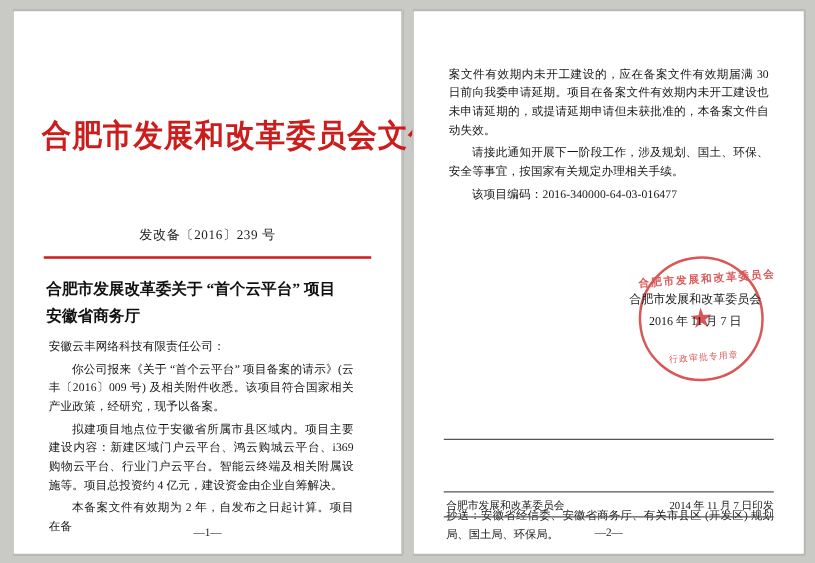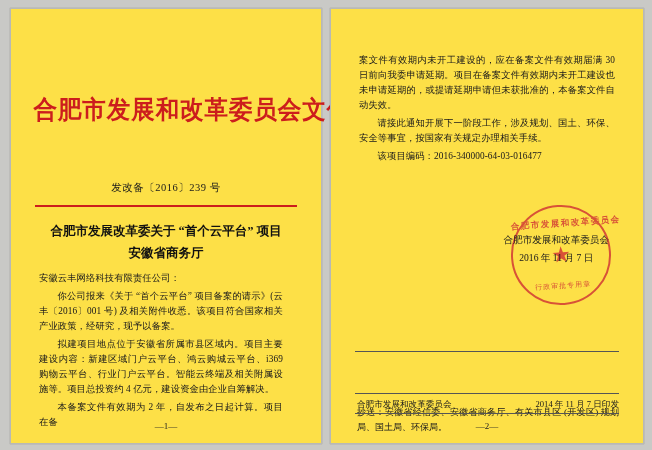--- a/index.html
+++ b/index.html
@@ -8,21 +8,21 @@
   }
   body {
     width: 652px;
     height: 450px;
     background: #c9c9c6;
     font-family: "Liberation Serif", serif;
     overflow: hidden;
   }
   .scan {
     position: absolute;
-    background: #fde047;
+    background: #ffffff;
     box-shadow: 0 0 1px rgba(0,0,0,0.35);
   }
   
   #page-left {
     left: 10px;
     top: 8px;
     width: 310px;
     height: 434px;
     border: 1px solid #b9b9b4;
   }
@@ -64,21 +64,21 @@
     top: 196px;
     width: 262px;
     height: 1.5px;
     background: #cc1d1d;
   }
   .doc-title {
     position: absolute;
     left: 26px;
     top: 212px;
     width: 258px;
-    text-align: center;
+    text-align: left;
     font-size: 12.5px;
     font-weight: bold;
     line-height: 1.75;
     color: #111;
   }
   .body-text {
     position: absolute;
     font-size: 9.3px;
     line-height: 1.62;
     color: #16161a;
@@ -208,21 +208,21 @@
 
   <div class="red-rule"></div>
 
   <div class="doc-title">
     <div>合肥市发展改革委关于 “首个云平台” 项目</div>
     <div>安徽省商务厅</div>
   </div>
 
   <div class="body-text" id="left-body">
     <p>安徽云丰网络科技有限责任公司：</p>
-    <p class="indent2">你公司报来《关于 “首个云平台” 项目备案的请示》(云丰〔2016〕001 号) 及相关附件收悉。该项目符合国家相关产业政策，经研究，现予以备案。</p>
+    <p class="indent2">你公司报来《关于 “首个云平台” 项目备案的请示》(云丰〔2016〕009 号) 及相关附件收悉。该项目符合国家相关产业政策，经研究，现予以备案。</p>
     <p class="indent2">拟建项目地点位于安徽省所属市县区域内。项目主要建设内容：新建区域门户云平台、鸿云购城云平台、i369 购物云平台、行业门户云平台。智能云终端及相关附属设施等。项目总投资约 4 亿元，建设资金由企业自筹解决。</p>
     <p class="indent2">本备案文件有效期为 2 年，自发布之日起计算。项目在备</p>
   </div>
 
   <div class="pagenum" id="left-pagenum">—1—</div>
 </div>
 
 <div class="scan" id="page-right">
 
   <div class="body-text" id="right-body">

